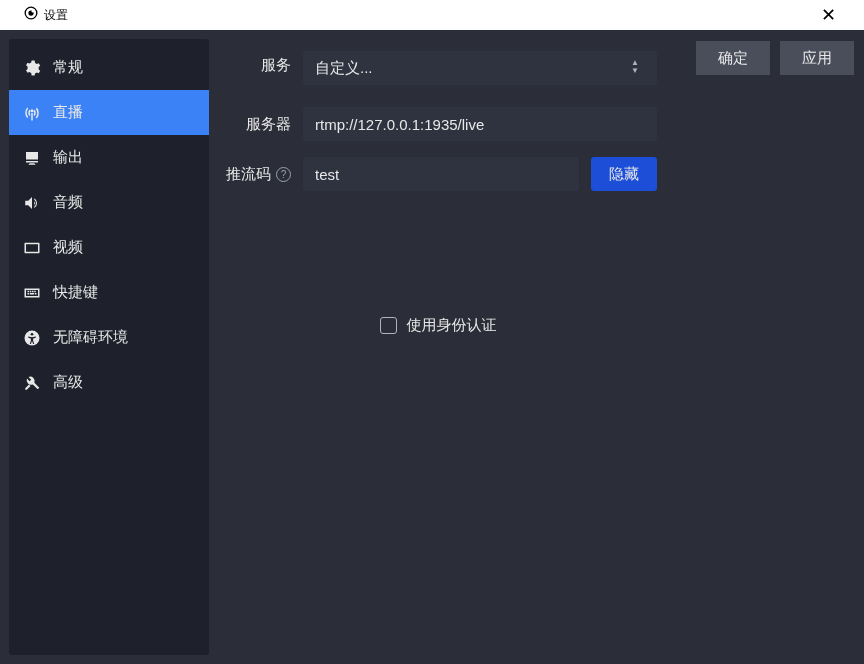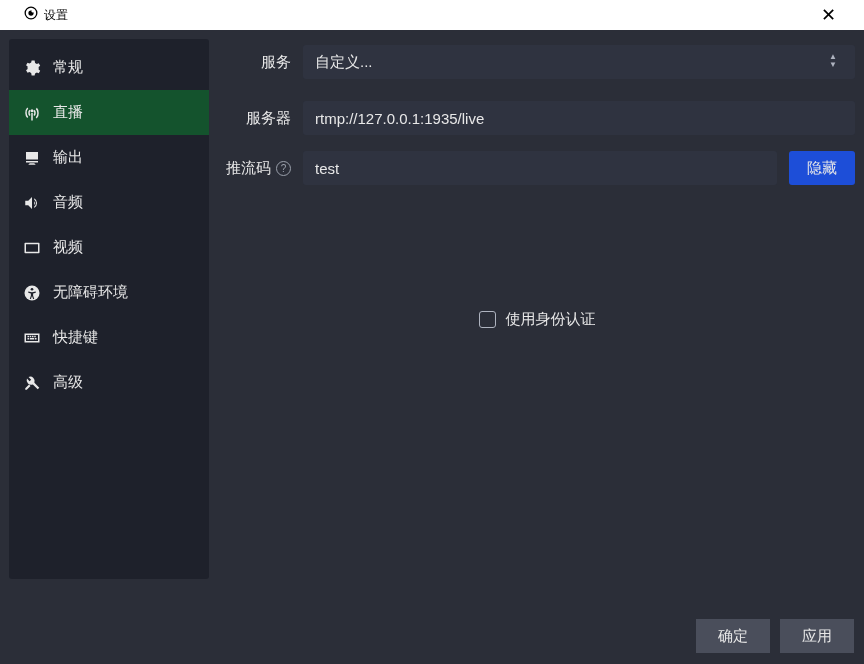--- a/index.html
+++ b/index.html
@@ -2,32 +2,32 @@
 <html><head>
   <meta charset="utf-8">
   <style>
     * { margin: 0; padding: 0; box-sizing: border-box; font-family: "Microsoft YaHei", -apple-system, sans-serif; }
     body { background: #fff; width: 864px; height: 664px; overflow: hidden; }
     .titlebar { height: 30px; background: #fff; display: flex; align-items: center; padding: 0 24px; justify-content: space-between; }
     .titlebar-left { display: flex; align-items: center; gap: 6px; }
     .app-icon-svg { width: 14px; height: 14px; }
     .title-text { font-size: 12px; color: #000; }
     .close-btn { font-size: 18px; cursor: pointer; padding: 0 4px; font-family: Arial; }
-    .main { height: 634px; background: #2b2e38; display: flex; flex-direction: column; gap: 20px; }
+    .main { height: 634px; background: #2b2e38; display: flex; flex-direction: row; gap: 20px; }
     .body { flex: 1; display: flex; padding: 9px; gap: 10px; overflow: hidden; }
     .sidebar { width: 200px; background: #1e212b; border-radius: 3px; padding: 6px 0; }
     .sidebar-item { display: flex; align-items: center; gap: 12px; padding: 0 14px; height: 45px; color: #e8e8e8; cursor: pointer; font-size: 15px; }
-    .sidebar-item.active { background: #14532d; }
+    .sidebar-item.active { background: #3b82f6; }
     .sidebar-icon { width: 18px; height: 18px; display: flex; align-items: center; justify-content: center; flex-shrink: 0; }
     .sidebar-icon svg { width: 18px; height: 18px; fill: #e8e8e8; }
     .content { flex: 1; }
     .form-row { display: flex; align-items: center; gap: 12px; margin-bottom: 16px; }
     .form-label { width: 72px; text-align: left; color: #e8e8e8; font-size: 15px; display: flex; justify-content: flex-end; align-items: center; gap: 5px; }
     .help-badge { width: 15px; height: 15px; border: 1px solid #9aa0ab; border-radius: 50%; display: inline-flex; align-items: center; justify-content: center; font-size: 10px; color: #9aa0ab; }
-    .select { flex: 1; background: #2f3340; color: #e8e8e8; border: none; border-radius: 3px; height: 34px; padding: 0 12px; font-size: 15px; display: flex; align-items: center; justify-content: space-between; cursor: pointer; }
+    .select { flex: 1; background: #2f3340; color: #e8e8e8; border: none; border-radius: 3px; height: 34px; padding: 0 12px; font-size: 15px; display: flex; align-items: center; justify-content: space-between; cursor: pointer; margin-top: 6px; }
     .spinner { width: 20px; display: flex; flex-direction: column; gap: 0; color: #aeb3bf; font-size: 8px; line-height: 6px; align-items: center; }
     .spinner span { display:block; height: 8px; }
     .text-input { flex: 1; background: #2f3340; color: #e8e8e8; border: none; border-radius: 3px; height: 34px; padding: 0 12px; font-size: 15px; }
     .stream-row { display: flex; align-items: center; gap: 12px; }
     .hide-btn { background: #1d4ed8; color: #e8e8e8; border: none; border-radius: 3px; height: 34px; padding: 0 18px; font-size: 15px; cursor: pointer; }
     .check-row { display: flex; align-items: center; gap: 10px; justify-content: center; margin-top: 125px; color: #e8e8e8; font-size: 15px; }
     .checkbox { width: 17px; height: 17px; border: 1.5px solid #aeb3bf; border-radius: 3px; background: transparent; cursor: pointer; }
     .footer { height: 56px; display: flex; align-items: center; justify-content: flex-end; gap: 10px; padding: 0 10px; }
     .footer-btn { background: #4a4e5b; color: #e8e8e8; border: none; border-radius: 0; height: 34px; padding: 0 21px; font-size: 15px; cursor: pointer; min-width: 74px; }
   </style>
@@ -93,35 +93,35 @@
           <svg viewBox="0 0 24 24">
               <path d="M3 5h18a1 1 0 011 1v12a1 1 0 01-1 1H3a1 1 0 01-1-1V6a1 1 0 011-1zm1 2v10h16V7H4z"></path>
             </svg>
         </span>
         <span>视频</span>
       </div>
 
       <div class="sidebar-item">
         <span class="sidebar-icon">
           <svg viewBox="0 0 24 24">
+              <path d="M2 6h20v12H2V6zm2 2v8h16V8H4zm2 1h2v2H6V9zm3 0h2v2H9V9zm3 0h2v2h-2V9zm3 0h2v2h-2V9zM6 12h2v2H6v-2zm3 0h6v2H9v-2zm7 0h2v2h-2v-2z"></path>
+            </svg>
+        </span>
+        <span>快捷键</span>
+      </div>
+
+      <div class="sidebar-item">
+        <span class="sidebar-icon">
+          <svg viewBox="0 0 24 24">
               <circle cx="12" cy="12" r="10"></circle>
               <circle cx="12" cy="7" r="1.8" fill="#1e212b"></circle>
               <path d="M7 10l5 1 5-1v1.5l-3.5 1v3L15 20h-1.5l-1.5-4-1.5 4H9l1.5-4.5v-3L7 11.5V10z" fill="#1e212b"></path>
             </svg>
         </span>
         <span>无障碍环境</span>
-      </div>
-
-      <div class="sidebar-item">
-        <span class="sidebar-icon">
-          <svg viewBox="0 0 24 24">
-              <path d="M2 6h20v12H2V6zm2 2v8h16V8H4zm2 1h2v2H6V9zm3 0h2v2H9V9zm3 0h2v2h-2V9zm3 0h2v2h-2V9zM6 12h2v2H6v-2zm3 0h6v2H9v-2zm7 0h2v2h-2v-2z"></path>
-            </svg>
-        </span>
-        <span>快捷键</span>
       </div>
 
       <div class="sidebar-item">
         <span class="sidebar-icon">
           <svg viewBox="0 0 24 24">
               <path d="M21.7 18.3l-6.5-6.5a6 6 0 00-7.8-7.8l3.5 3.5-2.1 2.1L5.3 6.1a6 6 0 007.8 7.8l6.5 6.5 2.1-2.1zM3 19l5-5 2 2-5 5H3v-2z"></path>
             </svg>
         </span>
         <span>高级</span>
       </div>

